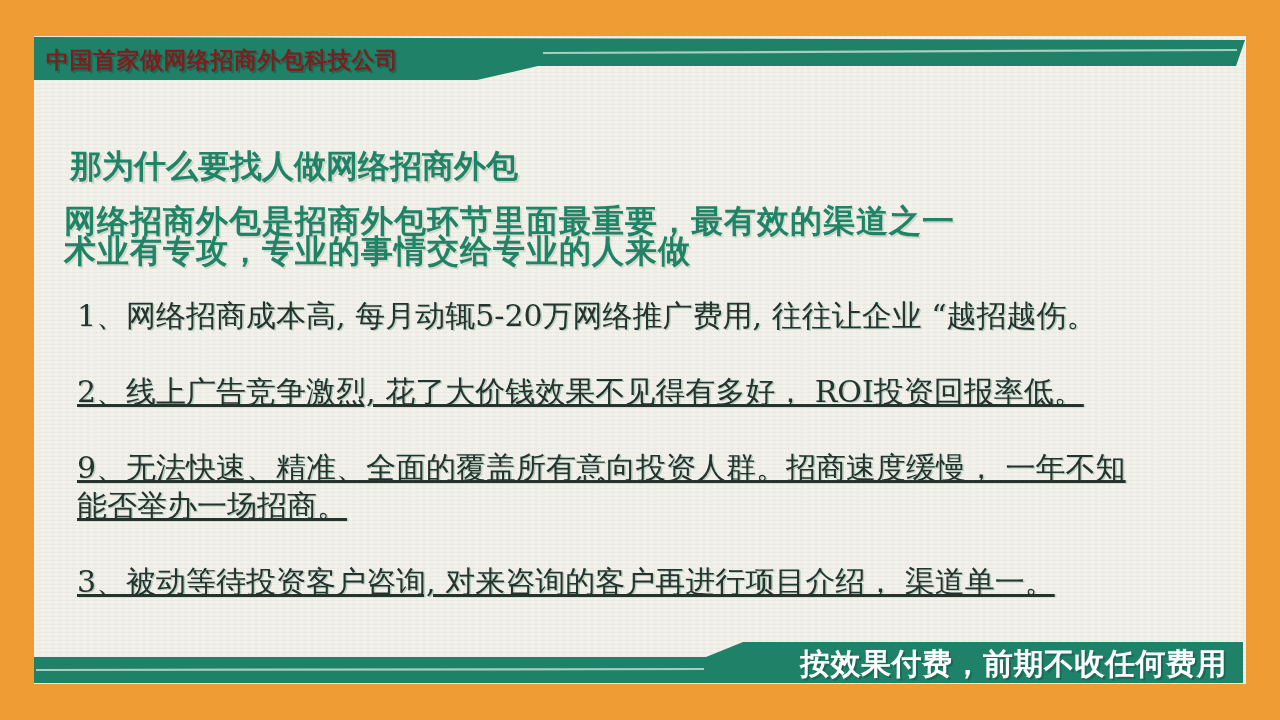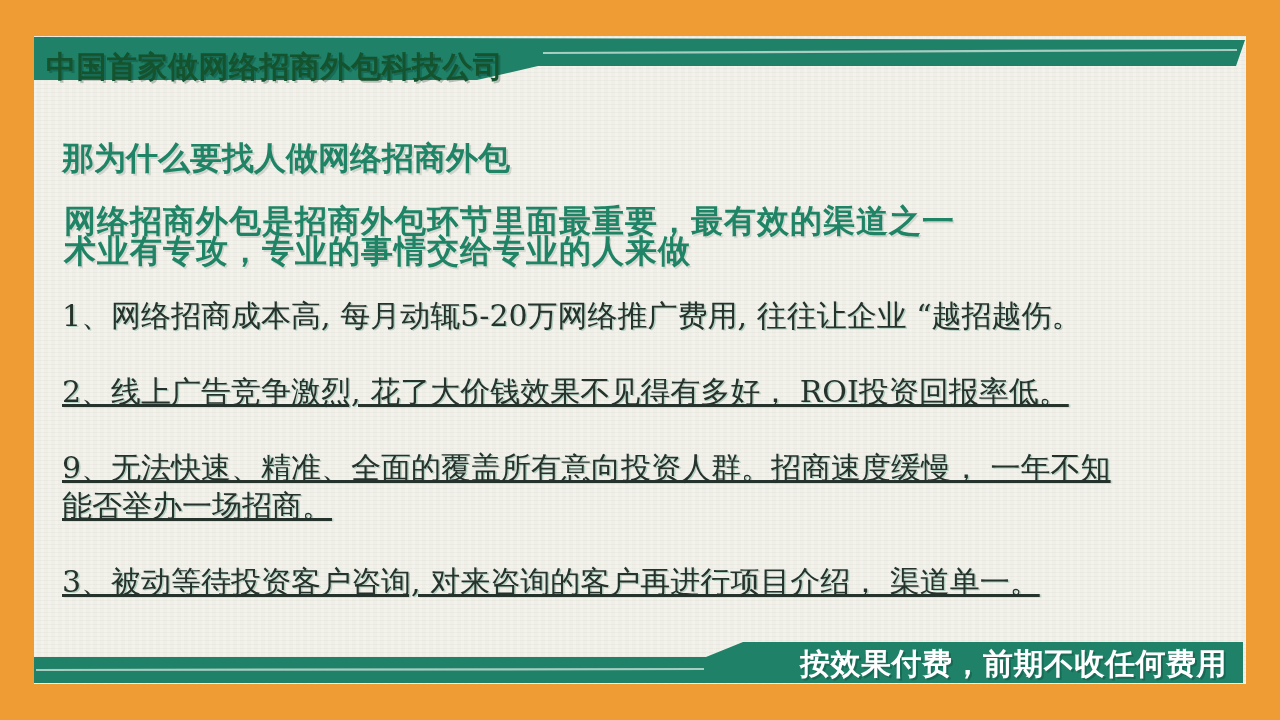--- a/index.html
+++ b/index.html
@@ -20,39 +20,39 @@
     position:absolute;left:34px;top:36px;width:1212px;height:648px;
     background-color:var(--cream,#F2F1EA);
     background-image:
       repeating-linear-gradient(180deg, rgba(110,105,85,0.045) 0 1px, rgba(255,255,255,0) 1px 4px),
       repeating-linear-gradient(90deg, rgba(255,255,255,0.05) 0 3px, rgba(0,0,0,0.012) 3px 7px);
   }
   svg.decor{position:absolute;left:0;top:0;width:1280px;height:720px;display:block;}
   .ribbon-shape{fill:var(--green,#1F8168);}
   .ribbon-line{stroke:var(--bar_highlight,#A8CDC1);stroke-width:2.2;fill:none;}
   .header-text{
-    position:absolute;left:46px;top:52px;width:520px;
-    color:#14532d;font-size:30px;font-weight:bold;letter-spacing:0.5px;
+    position:absolute;left:46px;top:45px;width:520px;
+    color:#7f1d1d;font-size:23px;font-weight:bold;letter-spacing:0.5px;
     line-height:30px;text-shadow:2px 2px 0 rgba(0,40,30,0.25);
     white-space:nowrap;
   }
   .slide-title{
     position:absolute;left:62px;top:138px;width:900px;
     color:var(--title_green,#1E8465);font-size:32px;font-weight:800;
     letter-spacing:0;line-height:40px;white-space:nowrap;
     text-shadow:2px 2px 0 rgba(0,50,35,0.14);
   }
   .slide-subtitle{
     position:absolute;left:64px;top:206px;width:1000px;
     color:var(--title_green,#1E8465);font-size:32px;font-weight:bold;
     letter-spacing:1px;line-height:30px;
     text-shadow:1.5px 1.5px 0 rgba(0,50,35,0.12);
   }
   .body-list{
-    position:absolute;left:62px;top:297px;width:1160px;
+    position:absolute;left:77px;top:297px;width:1160px;
     font-family:"DejaVu Serif","Liberation Serif",serif;
     color:var(--body_text,#26322C);font-size:30px;line-height:38px;
     text-shadow:1.5px 0.5px 0 rgba(42,140,112,0.30);
   }
   .body-item{white-space:pre-wrap;}
   .body-item + .body-item{margin-top:38px;text-decoration:underline;}
   .footer-text{
     position:absolute;right:53px;top:647px;
     color:#ffffff;font-size:30px;font-weight:bold;letter-spacing:0.5px;
     line-height:34px;text-shadow:2px 2px 0 rgba(0,40,30,0.25);
@@ -66,21 +66,21 @@
 
 <svg class="decor" viewBox="0 0 1280 720" aria-hidden="true">
   <polygon class="ribbon-shape" points="34,37 1245,40 1236,66 538,66 477,80 34,80"></polygon>
   <line class="ribbon-line" x1="543" y1="53" x2="1237" y2="50"></line>
   <polygon class="ribbon-shape" points="34,657 706,657 743,642 1243,642 1243,683 34,683"></polygon>
   <line class="ribbon-line" x1="36" y1="670" x2="704" y2="669"></line>
 </svg>
 
 <div class="header-text">中国首家做网络招商外包科技公司</div>
 
-<h1 class="slide-title" style="margin:0;">那为什么要找人做网络招商外包</h1>
+<h1 class="slide-title" style="margin:8px;">那为什么要找人做网络招商外包</h1>
 
 <div class="slide-subtitle">
   <div>网络招商外包是招商外包环节里面最重要，最有效的渠道之一</div>
   <div>术业有专攻，专业的事情交给专业的人来做</div>
 </div>
 
 <div class="body-list">
   <div class="body-item">1、网络招商成本高, 每月动辄5-20万网络推广费用, 往往让企业 “越招越伤。</div>
   <div class="body-item">2、线上广告竞争激烈, 花了大价钱效果不见得有多好， ROI投资回报率低。</div>
   <div class="body-item">9、无法快速、精准、全面的覆盖所有意向投资人群。招商速度缓慢， 一年不知

